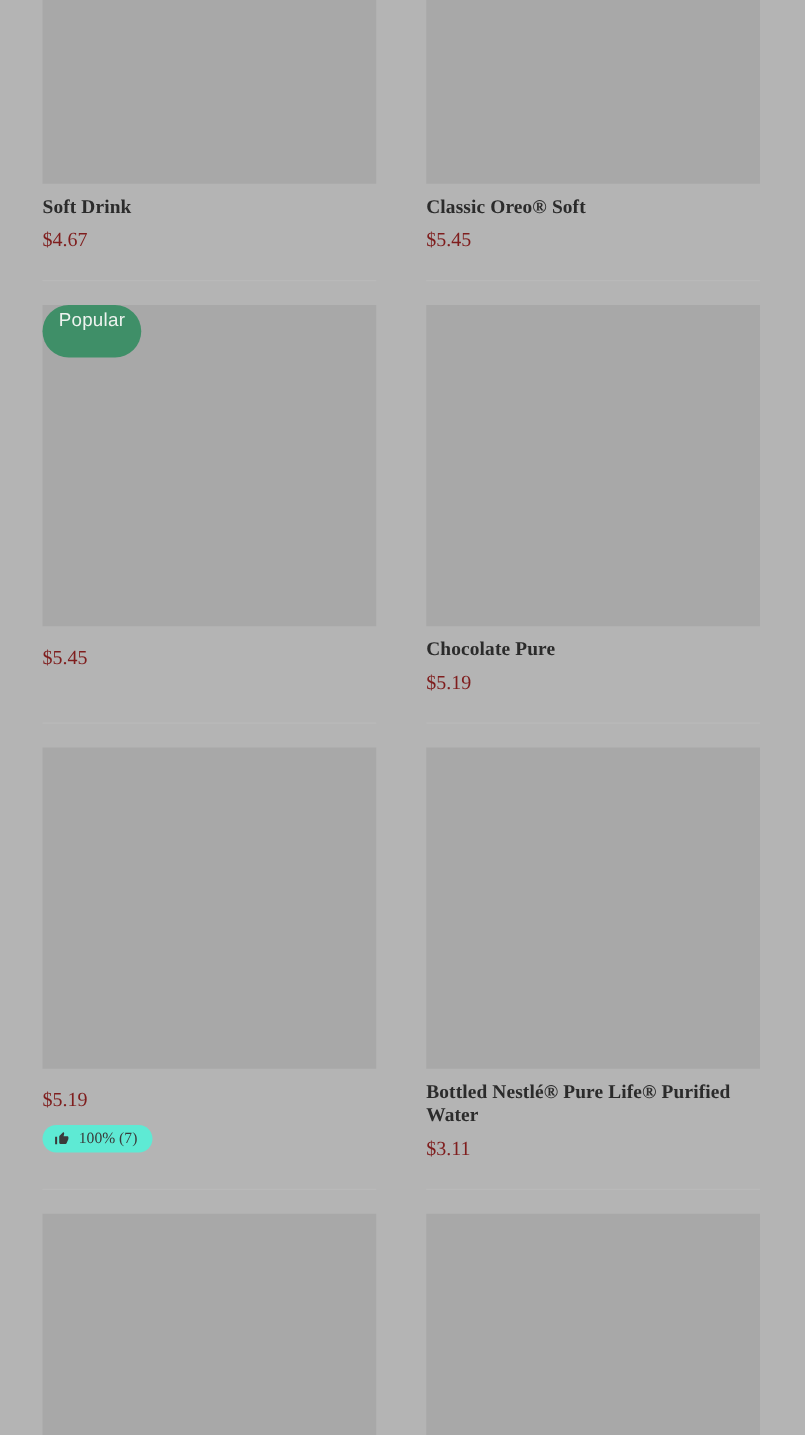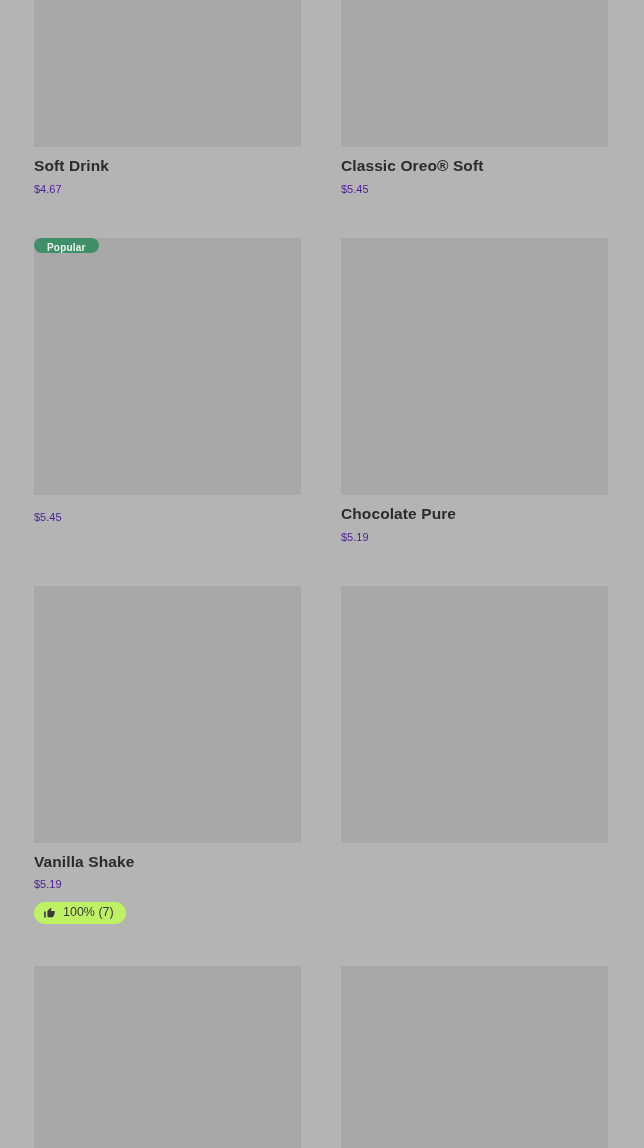--- a/index.html
+++ b/index.html
@@ -52,60 +52,61 @@
   .thumb {
     width: 100%;
     height: 257px;
     background: #a8a8a8;
     position: relative;
     overflow: hidden;
   }
 
   .card-body {
     padding-top: 9px;
+    font-family: Liberation Serif, serif;
   }
 
   .title {
     font-size: 15.5px;
     line-height: 1.27;
     font-weight: 700;
     color: #2b2b2b;
     letter-spacing: .1px;
   }
 
   .price {
     margin-top: 7px;
-    font-size: 11px;
+    font-size: 16px;
     line-height: 1.2;
-    color: #4c1d95;
+    color: #7f1d1d;
     font-weight: 400;
   }
 
   
   .badge-popular {
     position: absolute;
     top: 20px;
     left: 20px;
     z-index: 3;
     background: #3f8f68;
     color: #eef3ef;
-    font-size: 10px;
-    font-weight: 700;
+    font-size: 15px;
+    font-weight: 400;
     letter-spacing: .2px;
-    padding: 5px 13px 0 13px;
+    padding: 5px 13px 22px 13px;
     border-radius: 999px;
     line-height: 1;
   }
 
   
   .rating {
     display: inline-flex;
     gap: 7px;
     margin-top: 10px;
-    background: #bef264;
+    background: #5eead4;
     border-radius: 999px;
     padding: 4px 12px 5px 9px;
     font-size: 12.5px;
     color: #3a3a3a;
     line-height: 1;
   }
 
   .thumb-up-icon {
     display: inline-block;
     width: 13px;
@@ -148,35 +149,38 @@
     <div class="thumb"></div>
     <div class="card-body">
       <div class="title">Chocolate Pure</div>
       <div class="price">$5.19</div>
     </div>
   </div>
 
   <div class="card col-left row-div">
     <div class="thumb"></div>
     <div class="card-body">
-      <div class="title">Vanilla Shake</div>
       <div class="price">$5.19</div>
       <div class="rating">
         <span class="thumb-up-icon">
           <svg viewBox="0 0 24 24" aria-hidden="true">
             <path d="M2 21h3V10H2v11zm19.7-10.2c0-.9-.8-1.7-1.7-1.7h-5.4l.8-3.9.03-.3c0-.4-.16-.7-.4-1L14.2 3 8.6 8.6c-.3.3-.5.7-.5 1.2V19c0 .9.8 1.7 1.7 1.7h7.6c.7 0 1.3-.4 1.55-1l2.56-6c.08-.2.12-.4.12-.6v-2.3z"></path>
           </svg>
         </span>
         <span>100% (7)</span>
       </div>
     </div>
   </div>
 
   <div class="card col-right row-div">
     <div class="thumb"></div>
+    <div class="card-body">
+      <div class="title">Bottled Nestlé® Pure Life® Purified Water</div>
+      <div class="price">$3.11</div>
+    </div>
   </div>
 
   <div class="card col-left row-div">
     <div class="thumb"></div>
 
   </div>
 
   <div class="card col-right row-div">
     <div class="thumb"></div>
 

